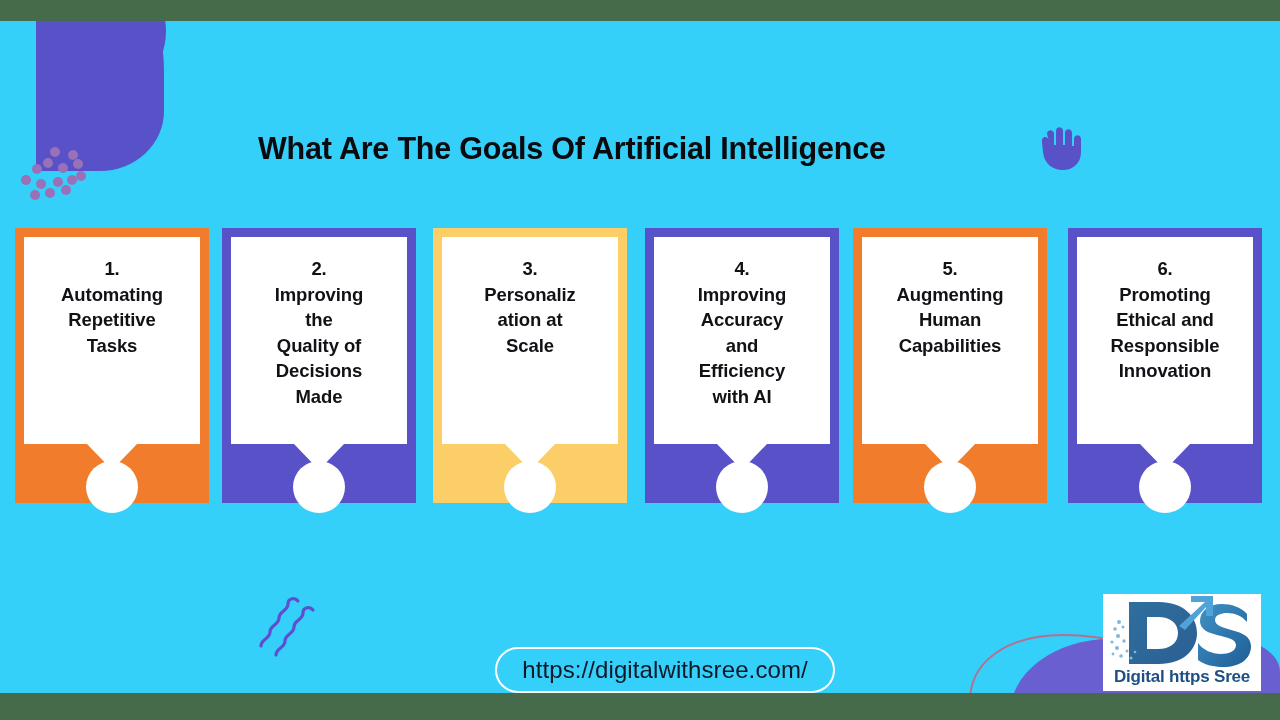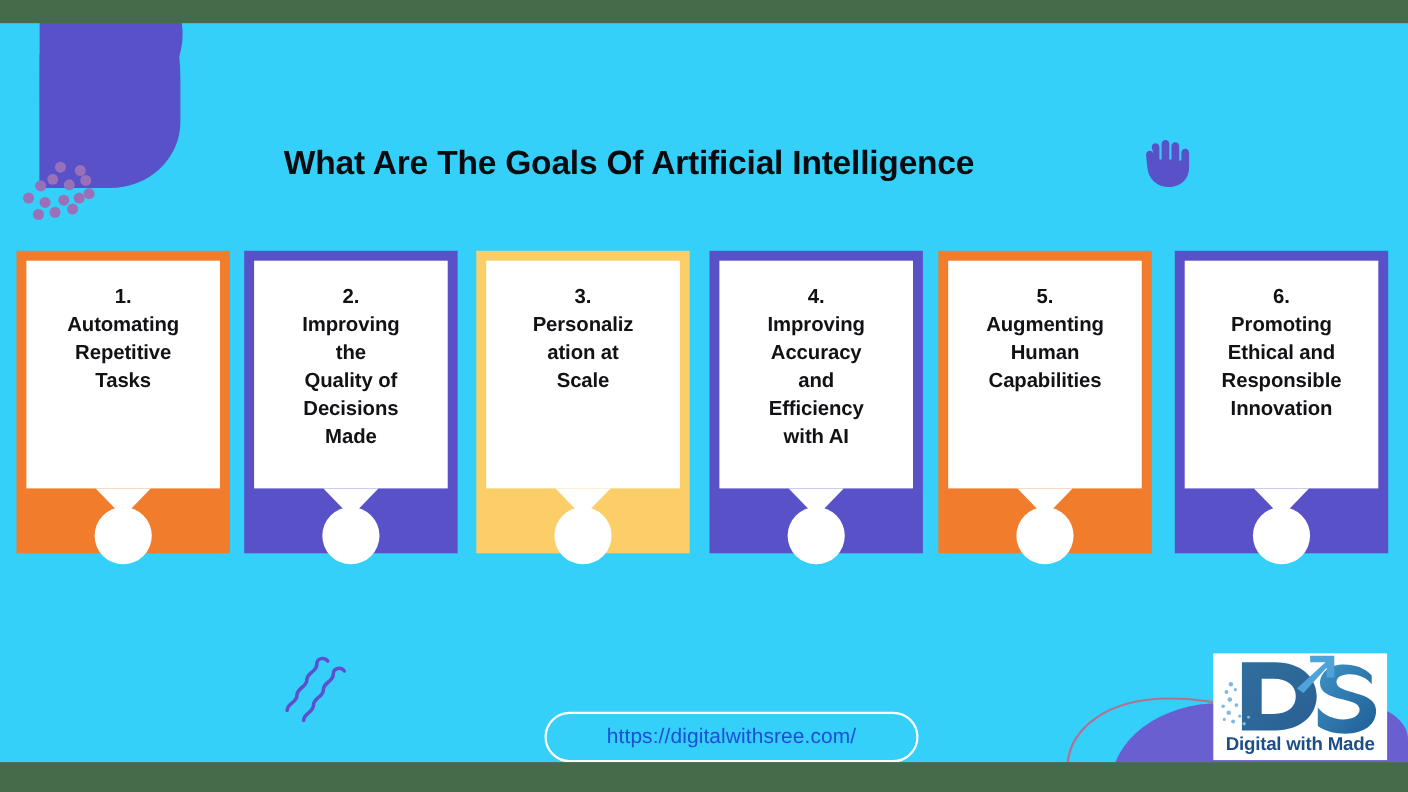--- a/index.html
+++ b/index.html
@@ -168,22 +168,22 @@
   
   .url-pill {
     position: absolute;
     left: 495px; top: 626px;
     width: 340px; height: 46px;
     border: 2px solid #ffffff;
     border-radius: 23px;
     display: flex;
     align-items: center;
     justify-content: center;
-    color: #1d4ed8;
-    font-size: 19px;
+    color: #0f172a;
+    font-size: 24px;
     letter-spacing: 0.1px;
   }
 
   
   .logo {
     position: absolute;
     left: 1103px; top: 573px;
     width: 158px; height: 97px;
     background: #ffffff;
     overflow: hidden;
@@ -348,21 +348,21 @@
               <circle cx="15" cy="45" r="1.7"></circle>
             <circle cx="8" cy="52" r="2"></circle>
               <circle cx="18" cy="55" r="1.5"></circle>
             <circle cx="12" cy="60" r="1.8"></circle>
               <circle cx="22" cy="62" r="1.6"></circle>
             <circle cx="4" cy="58" r="1.4"></circle>
               <circle cx="26" cy="56" r="1.3"></circle>
           </g>
         </svg>
       </div>
-      <div class="logo-caption">Digital with Made</div>
+      <div class="logo-caption">Digital https Sree</div>
     </div>
 
   </div>
 
   <div class="bar-top"></div>
   <div class="bar-bottom"></div>
 
 </div>
 
 </body></html>

